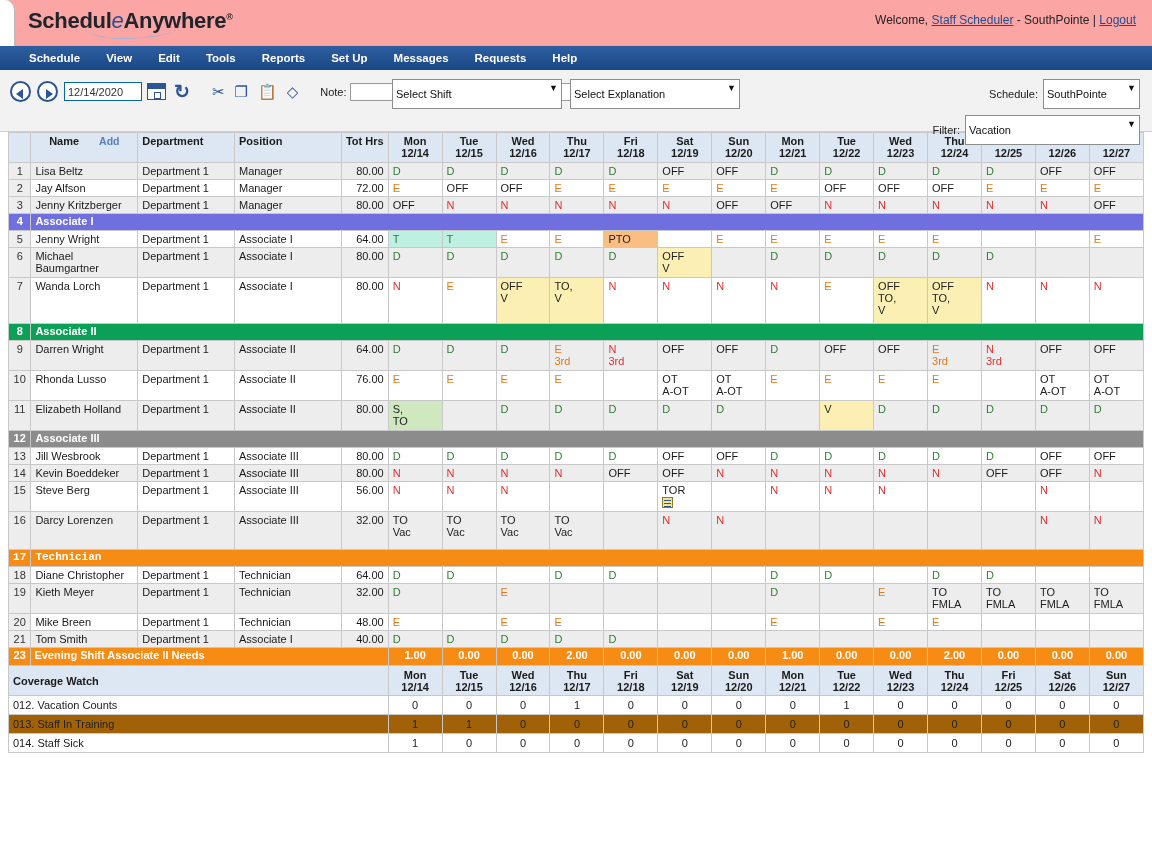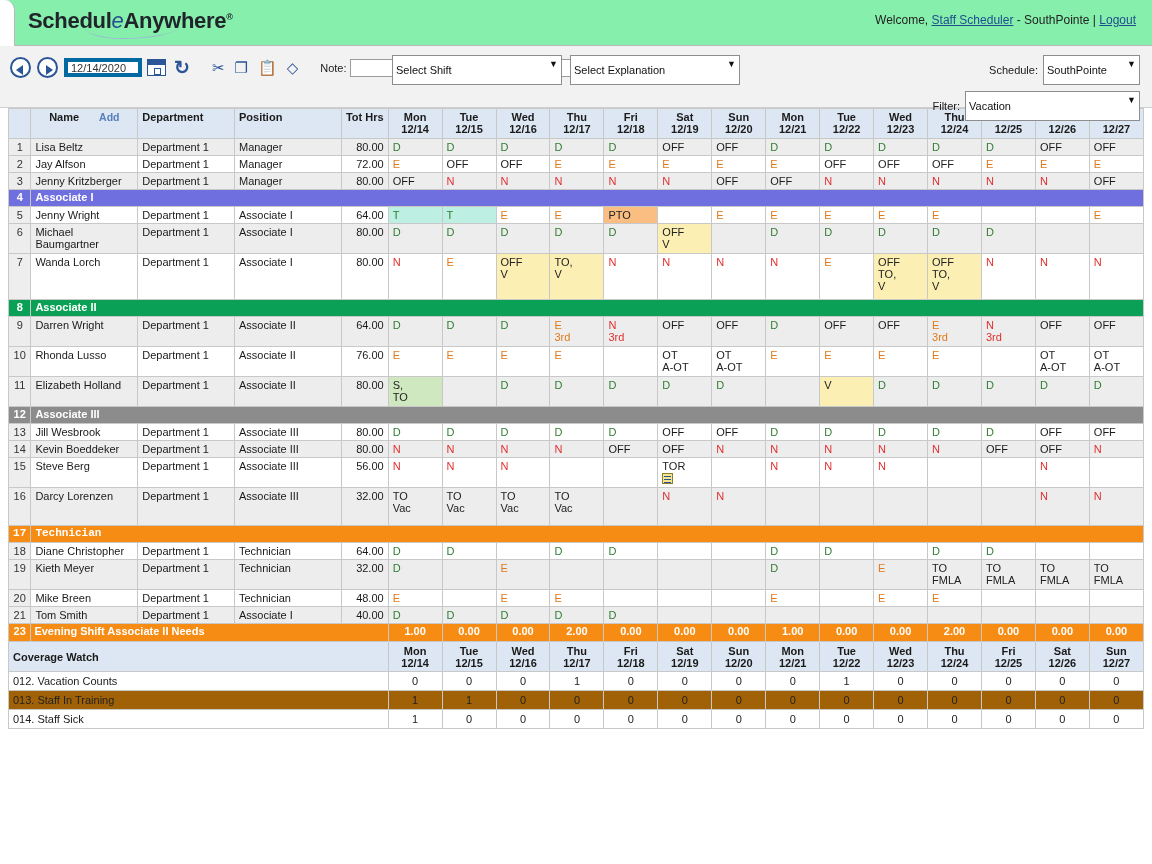--- a/index.html
+++ b/index.html
@@ -7,21 +7,21 @@
   body {
     width:1152px; height:864px;
     font-family:"Liberation Sans", sans-serif;
     font-size:11px; color:#1a1a1a;
     background:#ffffff;
   }
   #app { width:1152px; height:864px; position:relative; background:#fff; }
 
   
   .topbar {
-    height:46px; background:#86efac;
+    height:46px; background:#fca5a5;
     border-bottom:1px solid #b9b9b9;
     position:relative;
     border-top-left-radius:10px;
   }
   .topbar:before{
     content:""; position:absolute; left:0; top:0; width:14px; height:46px;
     background:#fff; border-right:1px solid #b9b9b9;
     border-top-right-radius:10px;
   }
   .logo { position:absolute; left:28px; top:8px; font-size:22px; letter-spacing:-0.3px;
@@ -41,21 +41,21 @@
   
   .toolbar { background:#f2f2f2; border-bottom:1px solid #cfcfcf; padding:4px 10px 6px 10px; position:relative; height:62px;}
   .posted { font-size:11px; color:#222; }
   .posted a { color:#1d4d8f; text-decoration:underline; margin-left:5px;}
   .tbrow2 { display:flex; align-items:center; margin-top:5px; }
   .navbtn { width:21px; height:21px; border-radius:50%; border:2px solid #2b5596; position:relative; margin-right:6px; background:#fff;}
   .navbtn:after{ content:""; position:absolute; left:5px; top:5.5px; width:0;height:0;
       border-top:5px solid transparent;border-bottom:5px solid transparent; }
   .navbtn.prev:after{ border-right:7px solid #2b5596; left:4px;}
   .navbtn.next:after{ border-left:7px solid #2b5596; left:7px;}
-  .dateinput { width:78px; height:19px; font-size:11px; padding:1px 3px; border:4px solid #0369a1; color:#333;}
+  .dateinput { width:78px; height:19px; font-size:11px; padding:1px 3px; border:1px solid #0369a1; color:#333;}
   .calbtn { width:19px;height:17px; margin-left:5px; border:1.5px solid #2b5596; background:#fff; position:relative;}
   .calbtn:before{ content:""; position:absolute; left:0;top:0;right:0;height:5px;background:#2b5596;}
   .calbtn:after{ content:""; position:absolute; left:6px;top:8px;width:5px;height:5px;border:1.5px solid #2b5596;}
   .refresh { margin-left:8px; color:#2b5596; font-size:19px; line-height:1; font-weight:bold;}
   .ticons { margin-left:22px; display:flex; align-items:center; gap:10px; color:#2b5596;}
   .ticons span{ font-size:15px; line-height:1;}
   .notelbl { margin-left:22px; font-size:11px;}
   .noteinput { width:305px; height:18px; border:1px solid #9a9a9a; margin-left:4px;}
   .doc-icons{ margin-left:10px; display:flex; gap:6px; color:#2b5596; font-size:15px;}
   .ddbox{ border:1px solid #8d8d8d; background:#fff; height:30px; font-size:11px;
@@ -128,20 +128,31 @@
     <div class="welcome">
       <span>Welcome,</span>
       <a href="#">Staff Scheduler</a>
       <span>-</span>
       <span>SouthPointe</span>
       <span>|</span>
       <a href="#">Logout</a>
     </div>
   </div>
 
+  <div class="menubar">
+    <div class="mi">Schedule</div>
+    <div class="mi">View</div>
+    <div class="mi">Edit</div>
+    <div class="mi">Tools</div>
+    <div class="mi">Reports</div>
+    <div class="mi">Set Up</div>
+    <div class="mi">Messages</div>
+    <div class="mi">Requests</div>
+    <div class="mi">Help</div>
+  </div>
 
   <div class="toolbar">
 
     <div class="tbrow2">
       <div class="navbtn prev"></div>
       <div class="navbtn next"></div>
       <input class="dateinput" value="12/14/2020" style="">
       <div class="calbtn"></div>
       <div class="refresh">↻</div>
       <div class="ticons">

